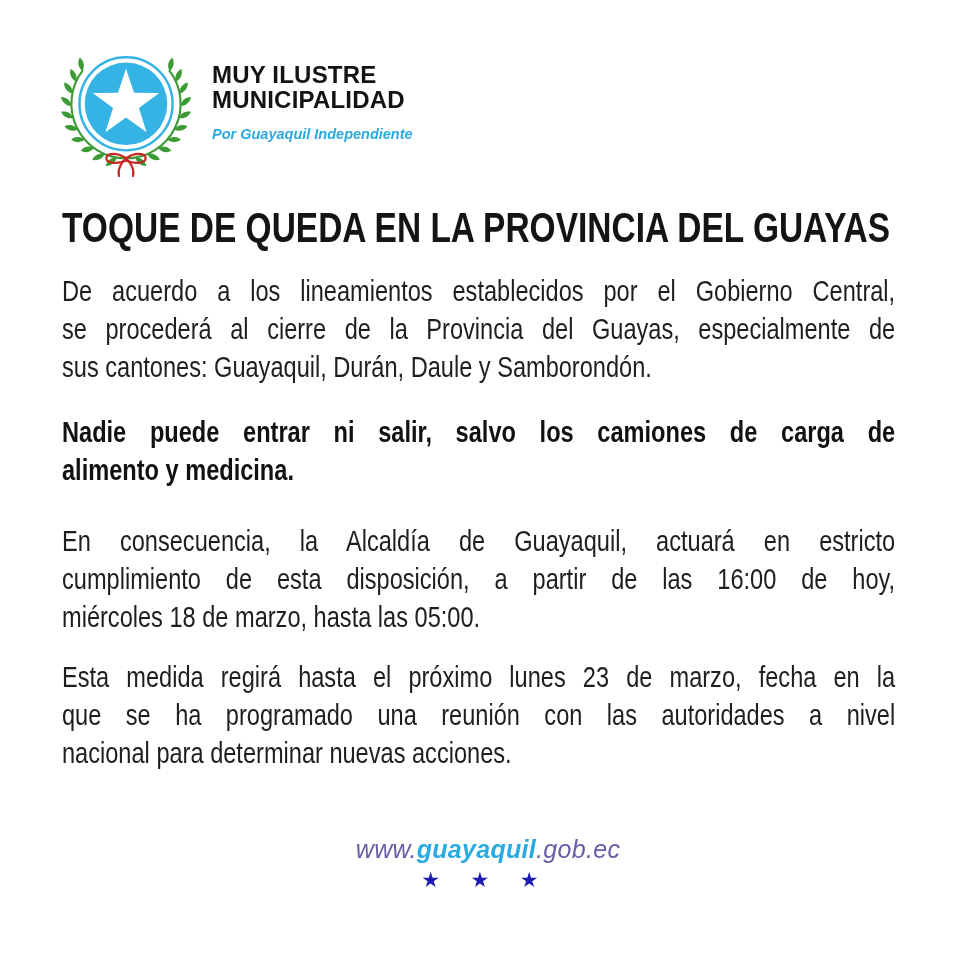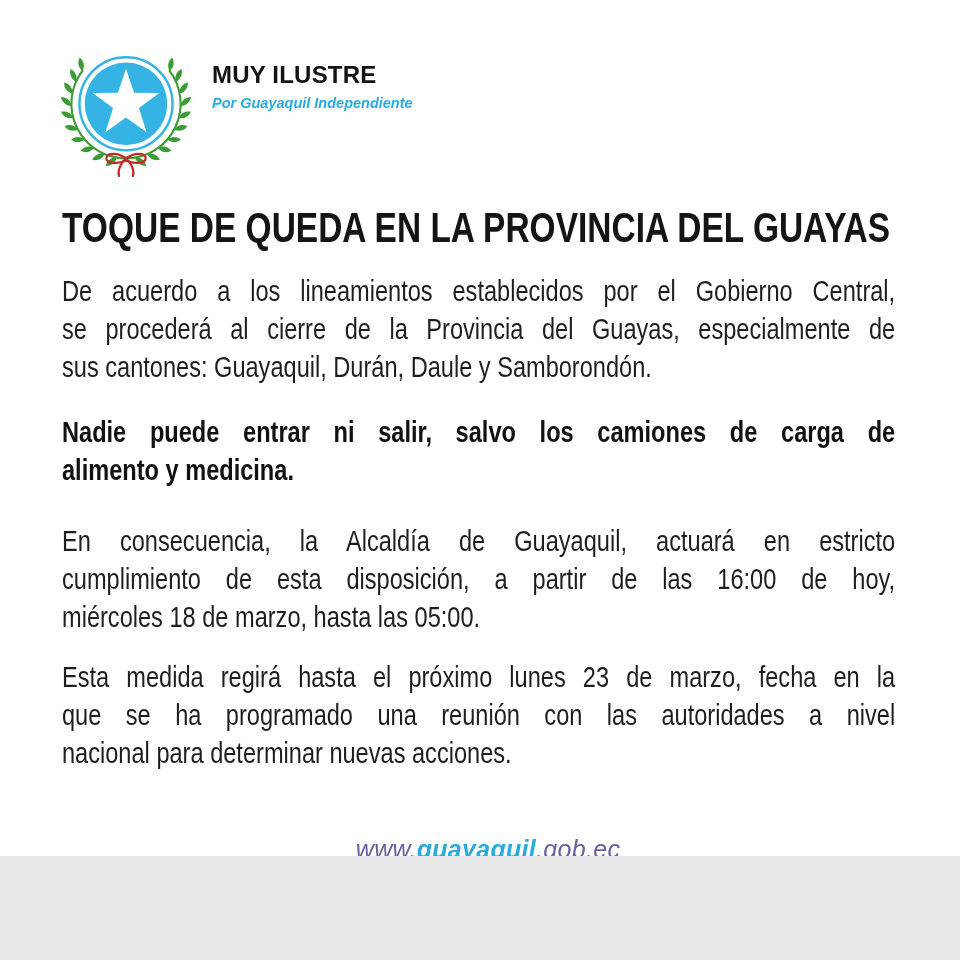--- a/index.html
+++ b/index.html
@@ -1,27 +1,27 @@
 <!DOCTYPE html>
 <html><head>
 <meta charset="utf-8">
 <style>
   html,body { margin:0; padding:0; }
   body { font-family:"Liberation Sans","DejaVu Sans",sans-serif; background:#e8e8e8; }
   .page {
-    position:relative; width:960px; height:856px; background:#ffffff;
+    position:relative; width:960px; height:960px; background:#ffffff;
     overflow:hidden; margin:0 auto;
   }
 
   
   .logo-row { position:absolute; left:56px; top:42px; display:flex; gap:16px; align-items:flex-start; }
   .seal-svg { display:block; }
   .org-text { margin-top:20px; }
   .org-line { font-size:24px; line-height:25px; font-weight:700; color:#131313; letter-spacing:0.2px; white-space:nowrap; }
-  .tagline { margin-top:8px; font-size:14.5px; font-weight:700; font-style:italic; color:#29ABE2; white-space:nowrap; }
+  .tagline { margin-top:14px; font-size:14.5px; font-weight:700; font-style:italic; color:#29ABE2; white-space:nowrap; }
 
   
   .title-svg { position:absolute; left:62px; top:205px; overflow:visible; }
   .title-svg text { font-family:"Liberation Sans","DejaVu Sans",sans-serif; font-weight:700; fill:#141414; }
 
   
   .para {
     position:absolute; left:62px; width:1060px;
     transform:scaleX(0.786); transform-origin:left top;
     font-size:30px; line-height:38px; color:#1e1e1e;
@@ -85,20 +85,21 @@
         <path d="M100,166 C88,157 73,158 72,165 C71,173 87,175 100,169"></path>
         <path d="M100,166 C112,157 127,158 128,165 C129,173 113,175 100,169"></path>
         <path d="M96,170 C91,177 88,184 90,191"></path>
         <path d="M104,170 C109,177 112,184 110,191"></path>
         <circle cx="100" cy="167" r="3.6" fill="#C62828" stroke="none"></circle>
       </g>
     </svg>
 
     <div class="org-text">
       <div class="org-line">MUY ILUSTRE</div>
+      <div class="org-line">MUNICIPALIDAD</div>
       <div class="tagline">Por Guayaquil Independiente</div>
     </div>
   </header>
 
   <svg class="title-svg" width="836" height="48">
     <text x="0" y="37" font-size="43" textLength="828" lengthAdjust="spacingAndGlyphs">TOQUE DE QUEDA EN LA PROVINCIA DEL GUAYAS</text>
   </svg>
 
   <div class="para p1">
     <div class="jline">De acuerdo a los lineamientos establecidos por el Gobierno Central,</div>

